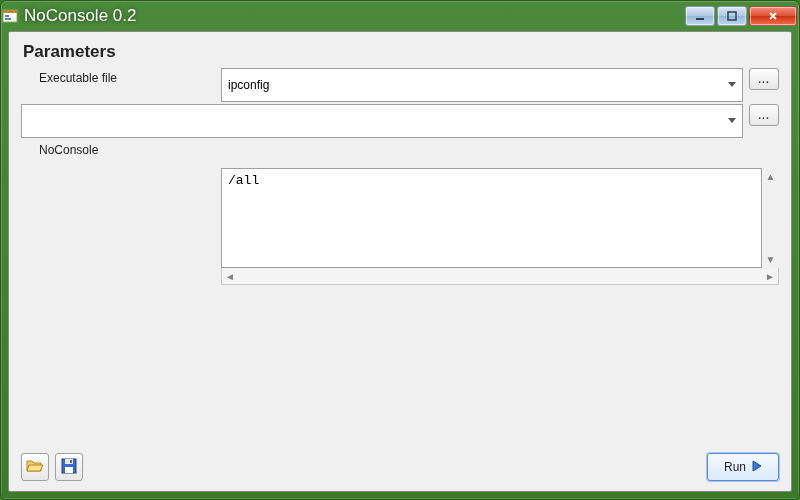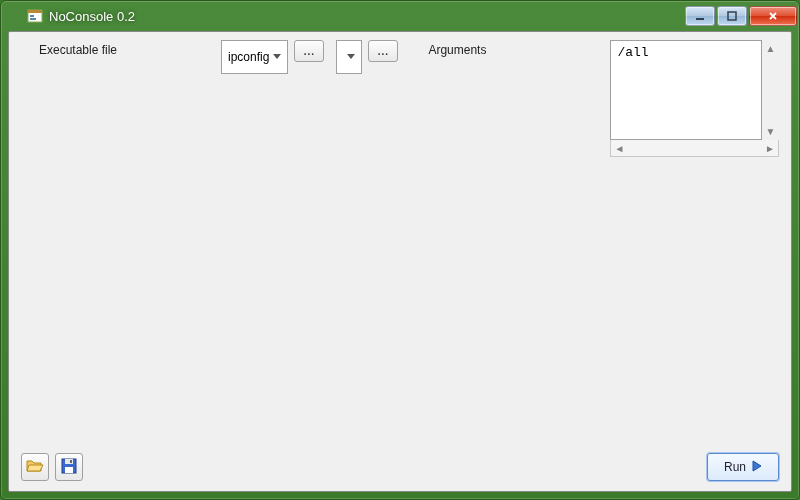--- a/index.html
+++ b/index.html
@@ -19,23 +19,23 @@
     border: 1px solid #2a5a1a;
     border-radius: 6px;
     display: flex;
     flex-direction: column;
     box-shadow: inset 0 0 0 1px rgba(255,255,255,0.2);
   }
   .titlebar {
     height: 30px;
     display: flex;
     align-items: center;
-    padding: 0 2px 0 26px;
+    padding: 0 2px 0 1px;
     color: #fff;
-    font-size: 13px;
+    font-size: 17px;
   }
   .titlebar .app-icon {
     width: 16px; height: 16px;
     margin-right: 6px;
     display: inline-flex;
   }
   .titlebar .title { flex: 1; text-shadow: 0 0 4px rgba(0,0,0,0.6); }
   .win-controls { display: flex; gap: 0; }
   .win-btn {
     width: 30px; height: 20px;
@@ -62,21 +62,21 @@
     display: flex;
     flex-direction: column;
     padding: 8px 12px 10px 12px;
   }
   .section-title {
     font-size: 17px;
     font-weight: bold;
     color: #222;
     margin: 2px 0 6px 2px;
   }
-  .form { display: flex; flex-direction: row; gap: 12px; }
+  .form { display: flex; flex-direction: column; gap: 2px; }
   .row { display: flex; align-items: flex-start; }
   .row .label {
     width: 200px;
     padding-top: 3px;
     padding-left: 18px;
     color: #222;
     font-size: 12px;
   }
   .row .field { flex: 1; display: flex; gap: 6px; align-items: flex-start; }
   .combo {
@@ -140,21 +140,21 @@
   .vscroll-stub {
     width: 17px;
     display: flex;
     flex-direction: column;
     align-items: center;
     justify-content: space-between;
     padding: 3px 0;
     color: #808080;
     font-size: 10px;
   }
-  .args-inner { display: flex; }
+  .args-inner { display: flex; margin-top: 28px; }
   .spacer { flex: 1; }
   .bottom-bar {
     display: flex;
     align-items: center;
     gap: 6px;
   }
   .icon-btn {
     width: 28px; height: 28px;
     border: 1px solid #a0a0a0;
     background: linear-gradient(to bottom, #fdfdfd, #e8e8e8);
@@ -204,20 +204,21 @@
       </div>
       <div class="win-btn close">
         <svg width="10" height="10" viewBox="0 0 10 10">
             <path d="M2 2 L8 8 M8 2 L2 8" stroke="#fff" stroke-width="1.8"></path>
           </svg>
       </div>
     </div>
   </div>
 
   <div class="client">
+    <div class="section-title">Parameters</div>
 
     <div class="form">
 
       <div class="row">
         <div class="label">Executable file</div>
         <div class="field">
           <div class="combo">
             <span class="combo-text">ipconfig</span>
             <span class="combo-arrow">
               <svg width="8" height="6" viewBox="0 0 8 6">
@@ -237,21 +238,21 @@
               <svg width="8" height="6" viewBox="0 0 8 6">
                   <path d="M0 0 L8 0 L4 5 Z" fill="#555"></path>
                 </svg>
             </span>
           </div>
           <div class="browse-btn">...</div>
         </div>
       </div>
 
       <div class="row">
-        <div class="label">Arguments</div>
+        <div class="label">NoConsole</div>
         <div class="field">
           <div class="args-wrap">
             <div class="args-inner">
               <textarea class="textarea" readonly="" style="">/all</textarea>
               <div class="vscroll-stub">
                 <span>▲</span>
                 <span>▼</span>
               </div>
             </div>
             <div class="hscroll">

